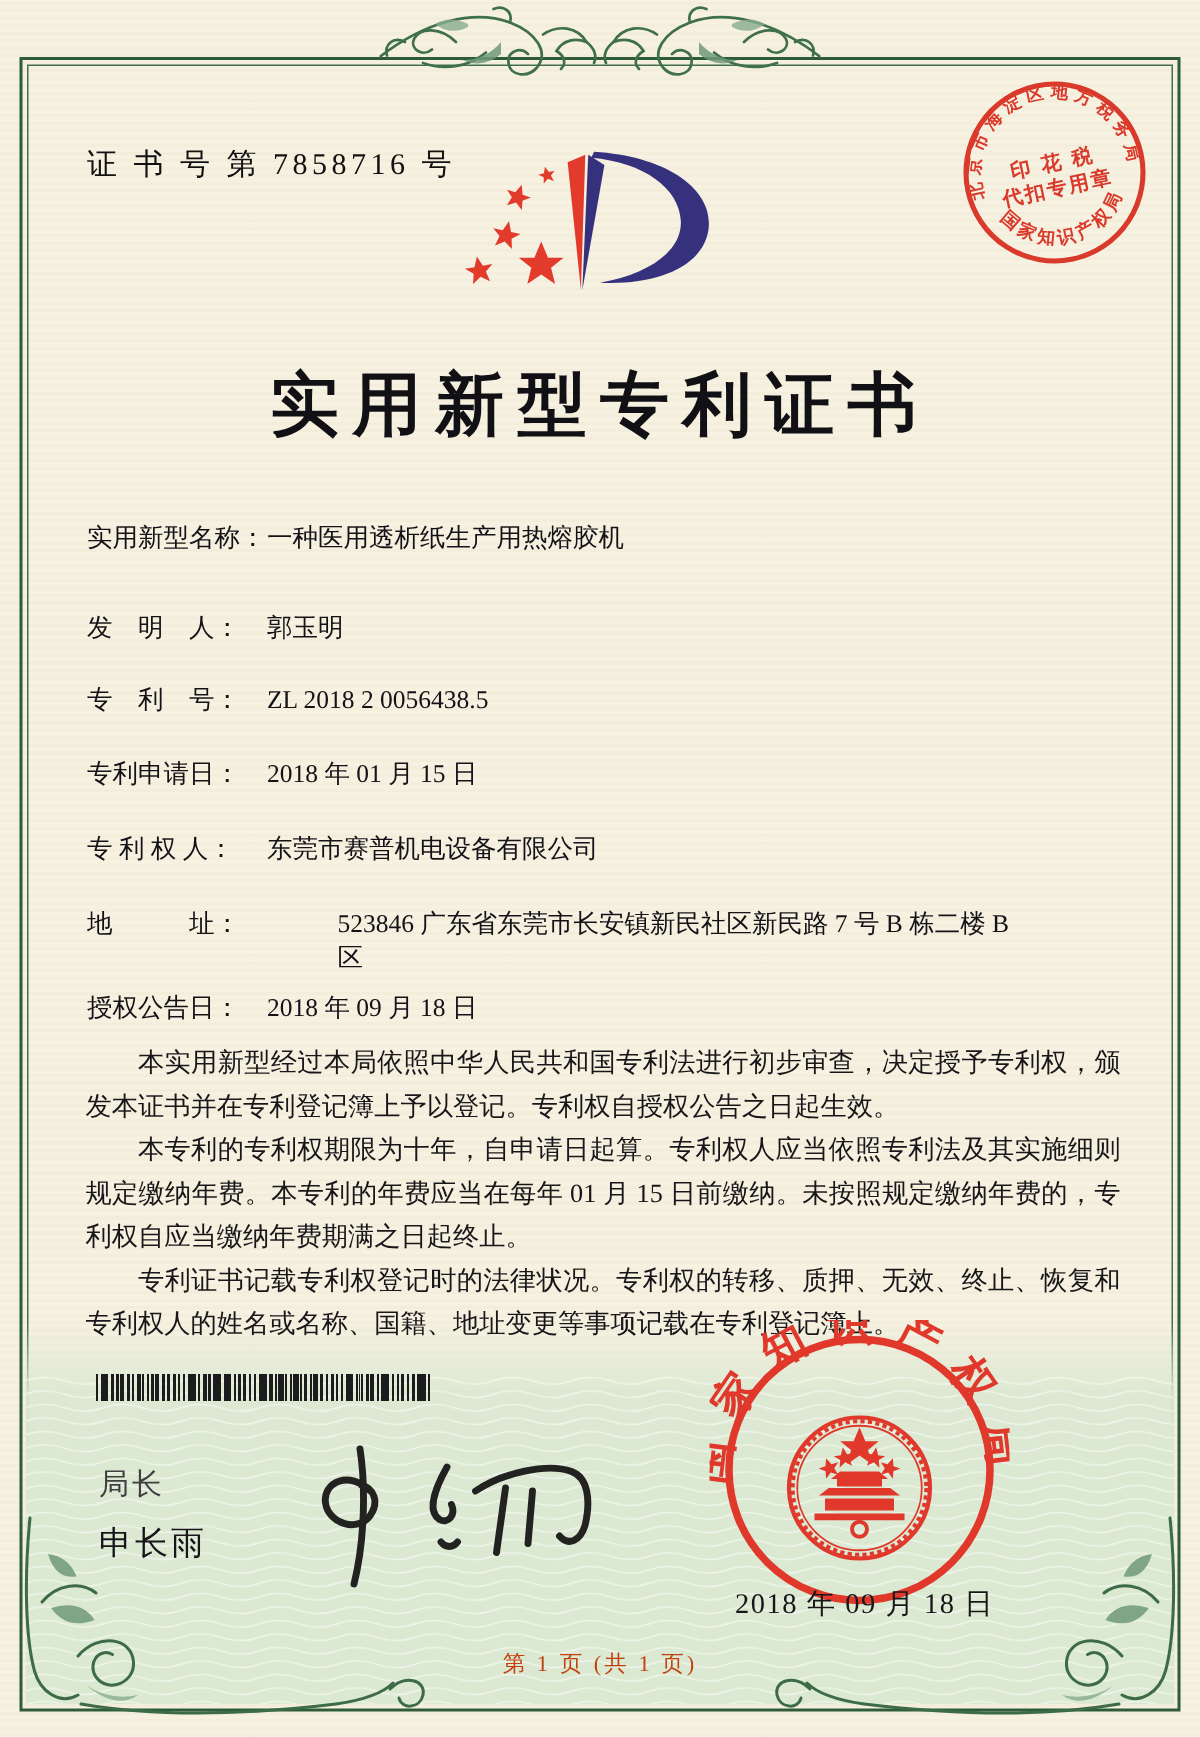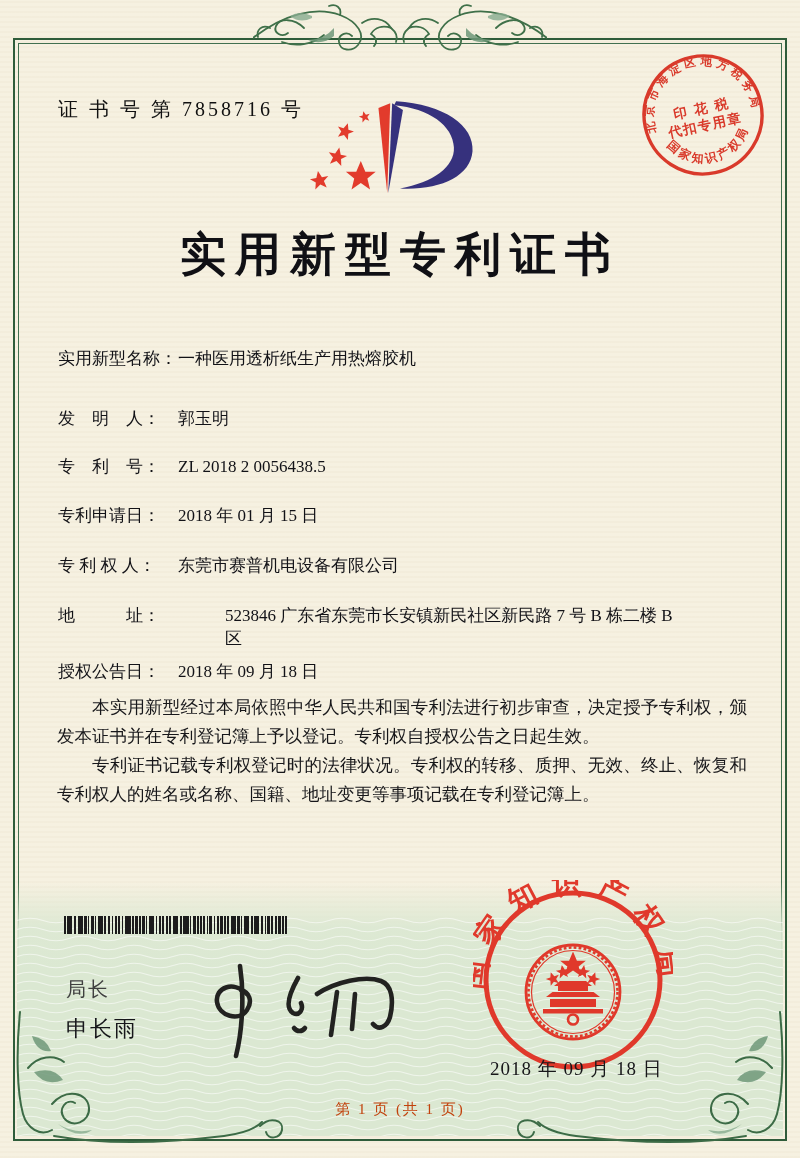--- a/index.html
+++ b/index.html
@@ -14,31 +14,31 @@
   
   .frame-outer{left:13px;top:38px;width:770px;height:1099px;border:2.5px solid #2e5c3a;}
   .frame-inner{position:absolute;left:3px;top:3px;right:3px;bottom:3px;border:1px solid #417050;}
   
   .green-band{left:17px;top:882px;width:766px;height:254px;
     background:linear-gradient(180deg, rgba(219,232,210,0) 0px, rgba(219,232,210,.92) 46px, #dbe8d2 92px);}
   .green-band svg{position:absolute;left:0;top:34px;width:100%;height:220px;}
   
   .cert-no{left:58px;top:96px;font-size:20px;letter-spacing:3px;color:#111;}
   .logo{left:302px;top:98px;}
-  .title{left:0;top:224px;width:100%;text-align:center;font-size:46px;font-weight:bold;
+  .title{left:0;top:239px;width:100%;text-align:center;font-size:46px;font-weight:bold;
          letter-spacing:9px;color:#101015;}
   
   .field-row{left:58px;width:700px;font-size:17px;color:#121217;white-space:nowrap;}
   .f-label{display:inline-block;min-width:120px;}
   .f-value{display:inline-block;}
   .addr-wrap{display:inline-block;vertical-align:top;white-space:normal;width:566px;margin-left:47px;}
   .grant-right{position:absolute;left:397px;top:0;}
   
   .paras{left:57px;top:694px;width:690px;}
-  .paras p{margin:0;text-indent:2em;font-size:17.5px;line-height:29px;text-align:justify;color:#17171a;font-family:Liberation Mono, monospace;}
+  .paras p{margin:0;text-indent:2em;font-size:17.5px;line-height:29px;text-align:justify;color:#17171a;}
   
   .barcode{left:64px;top:916px;width:224px;height:18px;
     background:
       repeating-linear-gradient(90deg,#1c1c1c 0 1.5px,rgba(0,0,0,0) 1.5px 3.4px),
       repeating-linear-gradient(90deg,#1c1c1c 0 1px,rgba(0,0,0,0) 1px 7.3px),
       repeating-linear-gradient(90deg,rgba(0,0,0,0) 0 4.4px,#1c1c1c 4.4px 6.6px,rgba(0,0,0,0) 6.6px 11.7px);}
   .officer-title{left:66px;top:976px;font-size:20px;letter-spacing:2px;color:#404040;}
   .officer-name{left:66px;top:1014px;font-size:22px;letter-spacing:2px;color:#16161a;}
   .seal-date{left:490px;top:1056px;font-size:19px;letter-spacing:1px;color:#17171a;z-index:6;}
   .footer{left:0;top:1100px;width:100%;text-align:center;font-size:15px;letter-spacing:2px;color:#c2410c;}
@@ -162,20 +162,21 @@
 </div>
 <div class="abs field-row" style="top:604px">
   <span class="f-label">地　　　址：</span><span class="addr-wrap"><span>523846 广东省东莞市长安镇新民社区新民路 7 号 B 栋二楼 B</span><br><span>区</span></span>
 </div>
 <div class="abs field-row" style="top:660px">
   <span class="f-label">授权公告日：</span><span class="f-value">2018 年 09 月 18 日</span>
 </div>
 
 <div class="abs paras">
   <p>本实用新型经过本局依照中华人民共和国专利法进行初步审查，决定授予专利权，颁发本证书并在专利登记簿上予以登记。专利权自授权公告之日起生效。</p>
+  <p>本专利的专利权期限为十年，自申请日起算。专利权人应当依照专利法及其实施细则规定缴纳年费。本专利的年费应当在每年 01 月 15 日前缴纳。未按照规定缴纳年费的，专利权自应当缴纳年费期满之日起终止。</p>
   <p>专利证书记载专利权登记时的法律状况。专利权的转移、质押、无效、终止、恢复和专利权人的姓名或名称、国籍、地址变更等事项记载在专利登记簿上。</p>
 </div>
 
 <div class="abs barcode"></div>
 
 <div class="abs officer-title">局长</div>
 <div class="abs officer-name">申长雨</div>
 
 <svg class="abs sig" width="270" height="140" viewBox="0 0 270 140" xmlns="http://www.w3.org/2000/svg">
   <g stroke="#222220" stroke-width="4.6" fill="none" stroke-linecap="round" stroke-linejoin="round">

